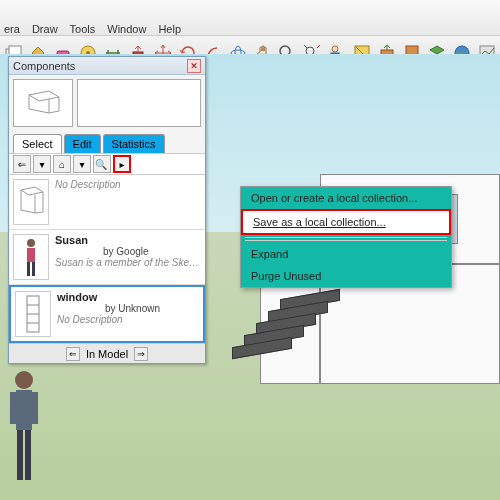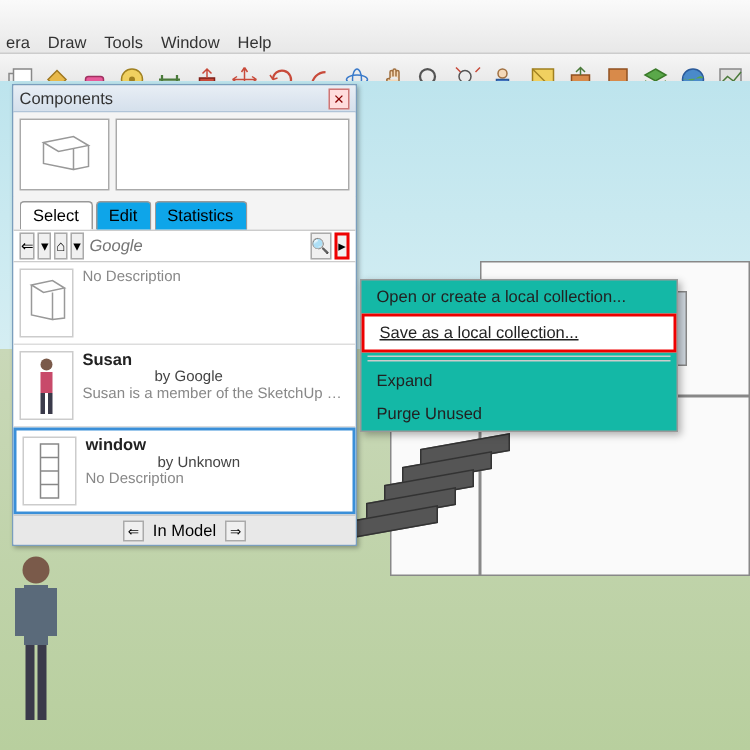--- a/index.html
+++ b/index.html
@@ -7,41 +7,41 @@
 .menubar { background:linear-gradient(#fafafa,#e8e8e8); height:36px; display:flex; align-items:flex-end; padding:0 4px; gap:12px; border-bottom:1px solid #ccc; }
 .menubar span { color:#333; }
 .toolbar { background:linear-gradient(#f5f5f5,#e0e0e0); height:34px; display:flex; align-items:center; padding:0 2px; gap:3px; border-bottom:1px solid #bbb; }
 .toolbar .tbtn { width:26px; height:26px; display:flex; align-items:center; justify-content:center; border-radius:2px; }
 .viewport { position:absolute; top:54px; left:0; right:0; bottom:0; background:linear-gradient(#bde4ed 0%,#d5eef3 40%,#c9d8b8 40%,#b8cf9e 100%); overflow:hidden; }
 .building { position:absolute; right:0; top:120px; width:280px; height:260px; }
 .building .wall { position:absolute; background:#fafafa; border:1px solid #888; }
 .stairs { position:absolute; left:60px; top:120px; }
 .stairs .step { position:absolute; width:60px; height:12px; background:#555; border:1px solid #333; transform:skewY(-10deg); }
 .person { position:absolute; left:4px; bottom:4px; width:40px; height:130px; }
-.panel { position:absolute; left:8px; top:56px; width:230px; background:#f4f4f4; border:1px solid #7a9ebd; box-shadow:1px 1px 3px rgba(0,0,0,.3); }
+.panel { position:absolute; left:8px; top:56px; width:198px; background:#f4f4f4; border:1px solid #7a9ebd; box-shadow:1px 1px 3px rgba(0,0,0,.3); }
 .panel-title { background:linear-gradient(#e8eef5,#d5e0ec); height:18px; display:flex; align-items:center; justify-content:space-between; padding:0 4px; font-size:11px; color:#333; border-bottom:1px solid #b0c4d8; }
 .panel-close { width:14px; height:14px; border:1px solid #c77; background:#fdd; display:flex; align-items:center; justify-content:center; font-size:9px; color:#800; }
 .preview { height:56px; display:flex; padding:4px; gap:4px; background:#f4f4f4; }
 .preview-thumb { width:60px; height:48px; border:1px solid #aaa; background:#fff; display:flex; align-items:center; justify-content:center; }
 .preview-desc { flex:1; border:1px solid #aaa; background:#fff; }
 .tabs { display:flex; height:22px; align-items:flex-end; padding:0 4px; background:#f4f4f4; }
 .tab { padding:3px 8px; border:1px solid #999; border-bottom:none; background:#0ea5e9; margin-right:2px; border-radius:3px 3px 0 0; }
 .tab.active { background:#fff; }
 .searchbar { display:flex; height:22px; align-items:center; padding:0 4px; gap:2px; border-top:1px solid #ccc; border-bottom:1px solid #ccc; background:#fff; }
 .sb-btn { width:18px; height:18px; border:1px solid #aaa; background:#f0f0f0; display:flex; align-items:center; justify-content:center; font-size:10px; }
 .sb-input { flex:1; height:16px; border:none; color:#999; font-style:italic; padding:0 2px; }
 .sb-details { border:2px solid #e00; }
 .list { background:#fff; }
 .item { display:flex; padding:4px; border-bottom:1px solid #ddd; gap:6px; }
 .item.selected { border:2px solid #3a8fd8; }
 .item-thumb { width:36px; height:46px; background:#fff; border:1px solid #ccc; display:flex; align-items:center; justify-content:center; flex-shrink:0; }
 .item-info { flex:1; overflow:hidden; }
 .item-name { font-weight:bold; color:#222; }
 .item-author { color:#444; font-size:10px;margin-left:48px; }
-.item-desc { color:#888; font-size:10px; white-space:nowrap; overflow:hidden; text-overflow:ellipsis; }
+.item-desc { color:#888; font-style:italic; font-size:10px; white-space:nowrap; overflow:hidden; text-overflow:ellipsis; }
 .panel-footer { height:20px; background:#e8e8e8; border-top:1px solid #ccc; display:flex; align-items:center; justify-content:center; gap:6px; }
 .ft-arrow { width:14px; height:14px; border:1px solid #aaa; background:#f0f0f0; display:flex; align-items:center; justify-content:center; font-size:9px; }
 .context { position:absolute; left:240px; top:186px; width:212px; background:#14b8a6; border:1px solid #999; box-shadow:2px 2px 5px rgba(0,0,0,.3); }
 .ctx-item { padding:5px 10px; color:#222; }
 .ctx-item.hl { border:2px solid #e00; background:#fff;text-decoration:underline; }
 .ctx-sep { height:1px; background:#ccc; margin:2px 4px; }
 svg { display:block; }
 </style>
 </head>
 <body>
@@ -218,21 +218,20 @@
   <div class="tabs">
     <div class="tab active">Select</div>
     <div class="tab">Edit</div>
     <div class="tab">Statistics</div>
   </div>
   <div class="searchbar">
     <div class="sb-btn">⇐</div>
     <div class="sb-btn">▾</div>
     <div class="sb-btn">⌂</div>
     <div class="sb-btn">▾</div>
-    <input class="sb-input" placeholder="Google" style="">
     <div class="sb-btn">🔍</div>
     <div class="sb-btn sb-details">▸</div>
   </div>
   <div class="list">
     <div class="item">
       <div class="item-thumb">
           <svg width="28" height="36">
             <path d="M4 6l14-3 8 5-14 3z" fill="none" stroke="#999"></path>
             <path d="M4 6v20l14 3V11M26 8v20l-8 1" fill="none" stroke="#999"></path>
           </svg>

